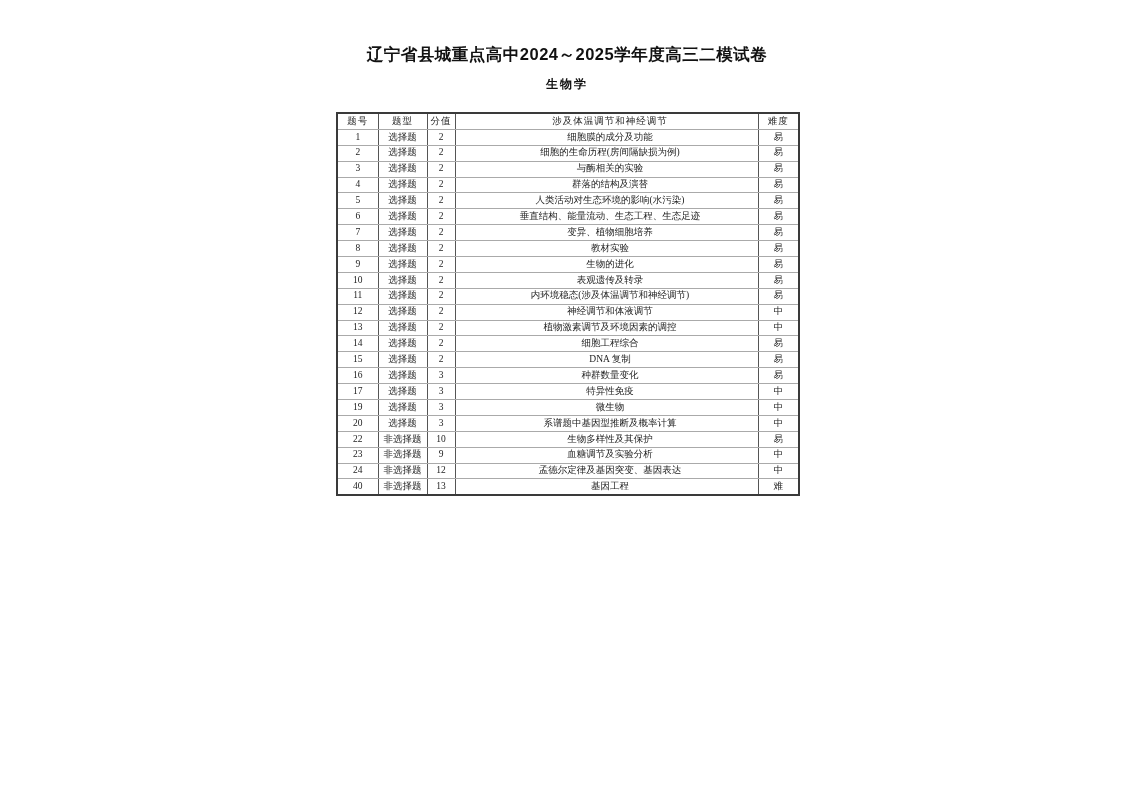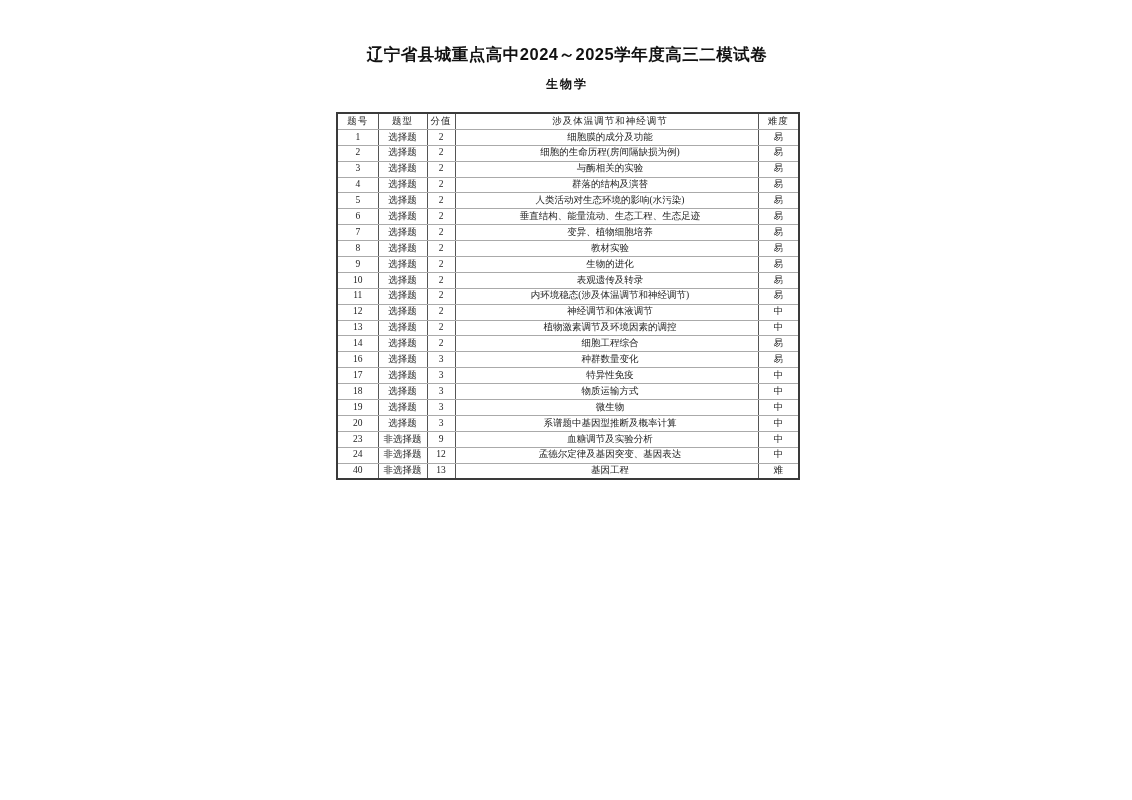--- a/index.html
+++ b/index.html
@@ -199,53 +199,60 @@
             <td class="c4">中</td>
           </tr>
           <tr>
             <td class="c0">14</td>
             <td class="c1">选择题</td>
             <td class="c2">2</td>
             <td class="c3">细胞工程综合</td>
             <td class="c4">易</td>
           </tr>
           <tr>
+            <td class="c0">15</td>
+            <td class="c1">选择题</td>
+            <td class="c2">2</td>
+            <td class="c3">DNA 复制</td>
+            <td class="c4">易</td>
+          </tr>
+          <tr>
             <td class="c0">16</td>
             <td class="c1">选择题</td>
             <td class="c2">3</td>
             <td class="c3">种群数量变化</td>
             <td class="c4">易</td>
           </tr>
           <tr>
             <td class="c0">17</td>
             <td class="c1">选择题</td>
             <td class="c2">3</td>
             <td class="c3">特异性免疫</td>
             <td class="c4">中</td>
           </tr>
           <tr>
-            <td class="c0">18</td>
-            <td class="c1">选择题</td>
-            <td class="c2">3</td>
-            <td class="c3">物质运输方式</td>
-            <td class="c4">中</td>
-          </tr>
-          <tr>
             <td class="c0">19</td>
             <td class="c1">选择题</td>
             <td class="c2">3</td>
             <td class="c3">微生物</td>
             <td class="c4">中</td>
           </tr>
           <tr>
             <td class="c0">20</td>
             <td class="c1">选择题</td>
             <td class="c2">3</td>
             <td class="c3">系谱题中基因型推断及概率计算</td>
             <td class="c4">中</td>
+          </tr>
+          <tr>
+            <td class="c0">22</td>
+            <td class="c1">非选择题</td>
+            <td class="c2">10</td>
+            <td class="c3">生物多样性及其保护</td>
+            <td class="c4">易</td>
           </tr>
           <tr>
             <td class="c0">23</td>
             <td class="c1">非选择题</td>
             <td class="c2">9</td>
             <td class="c3">血糖调节及实验分析</td>
             <td class="c4">中</td>
           </tr>
           <tr>
             <td class="c0">24</td>

